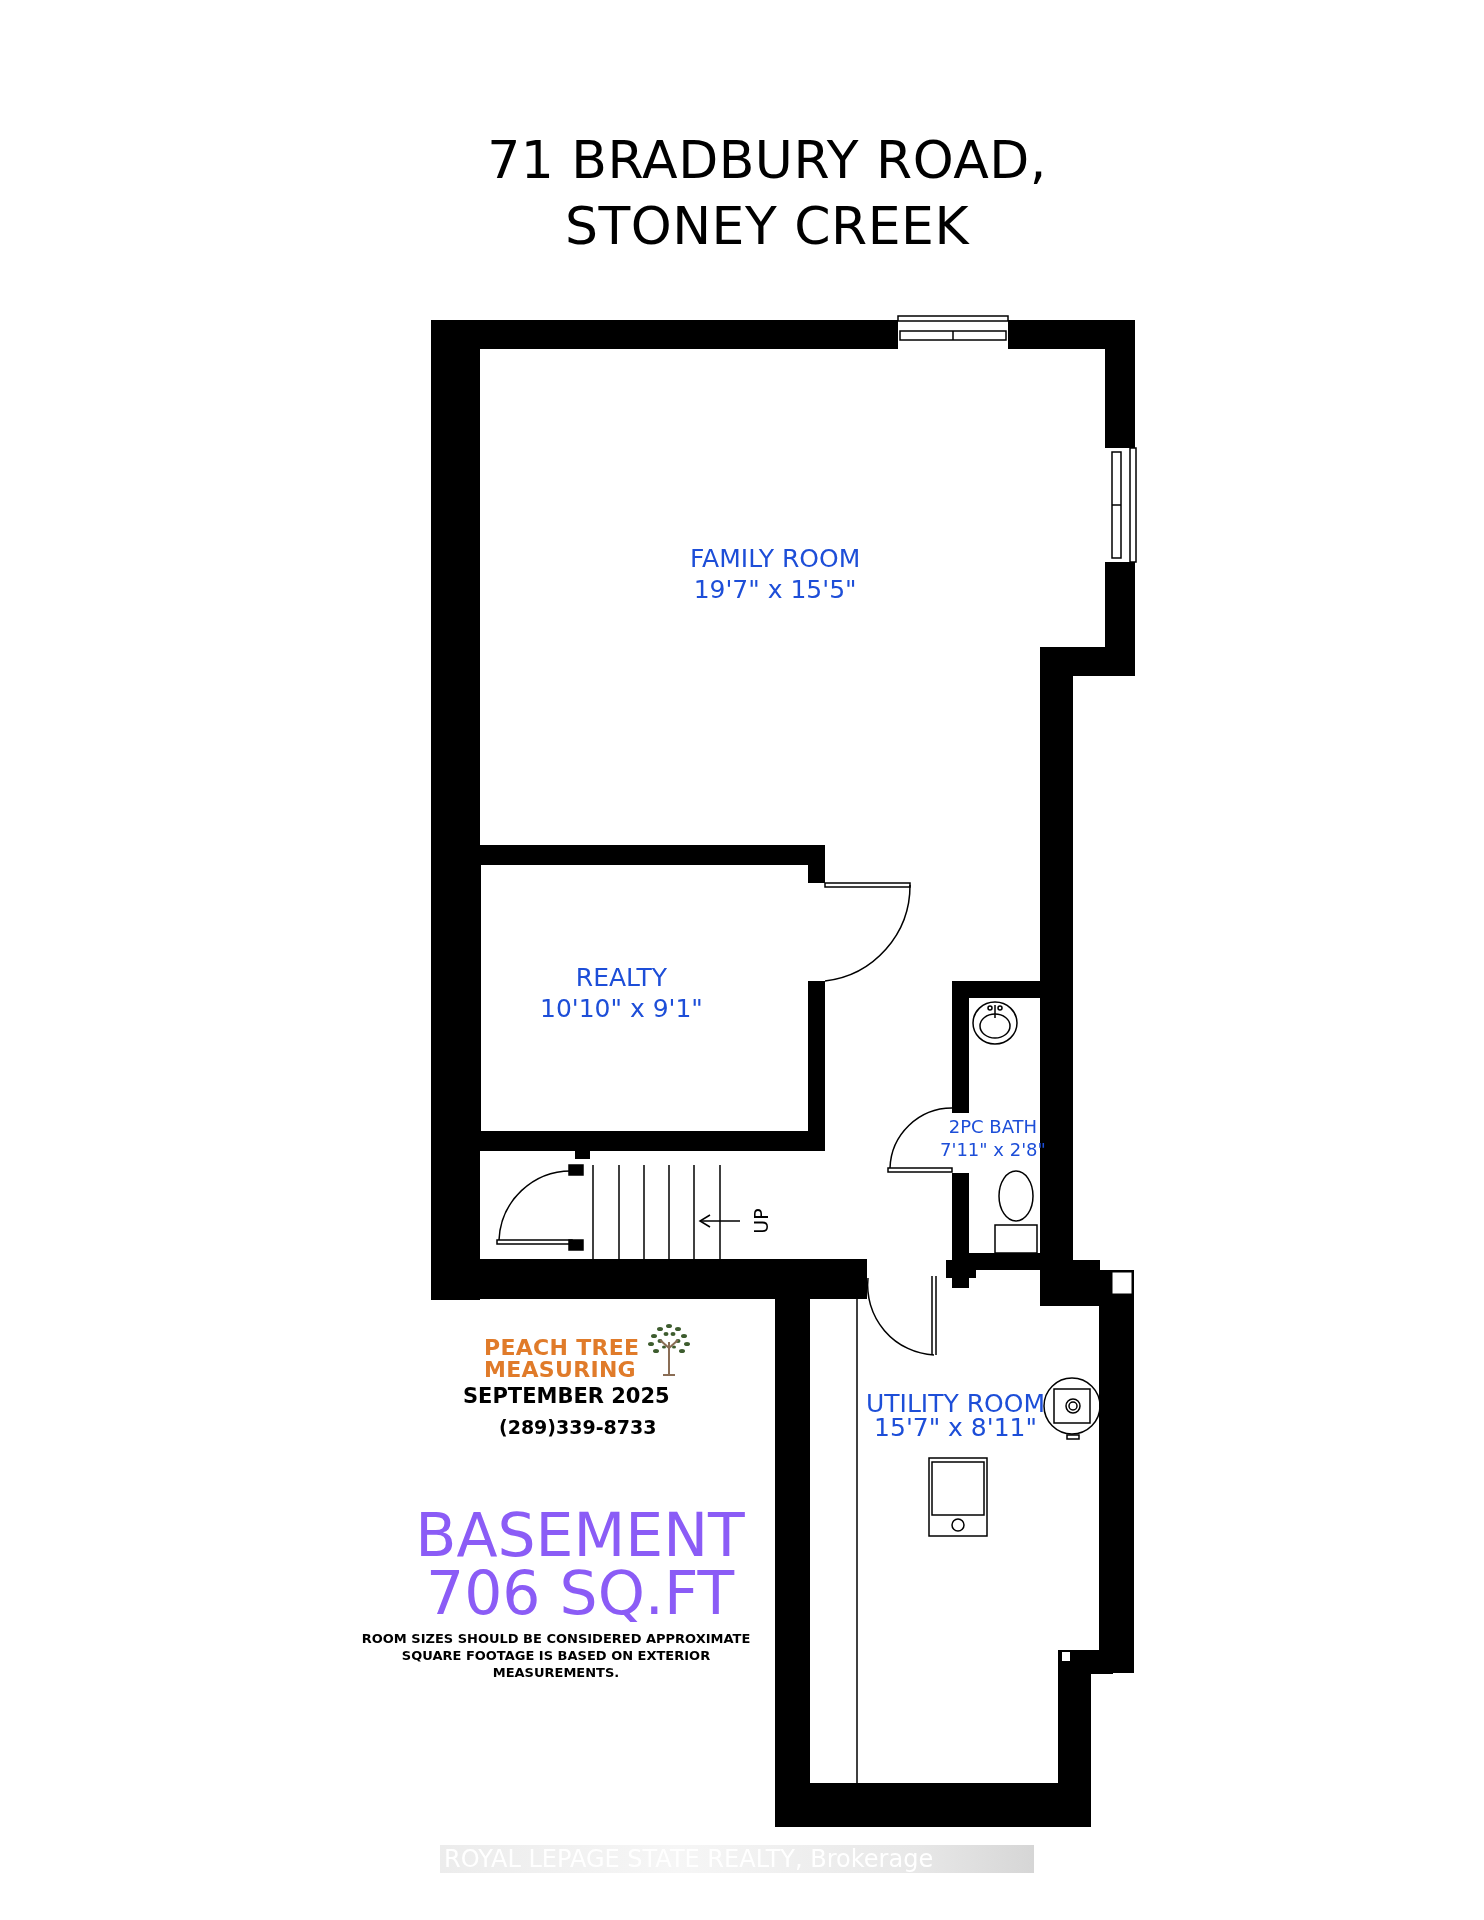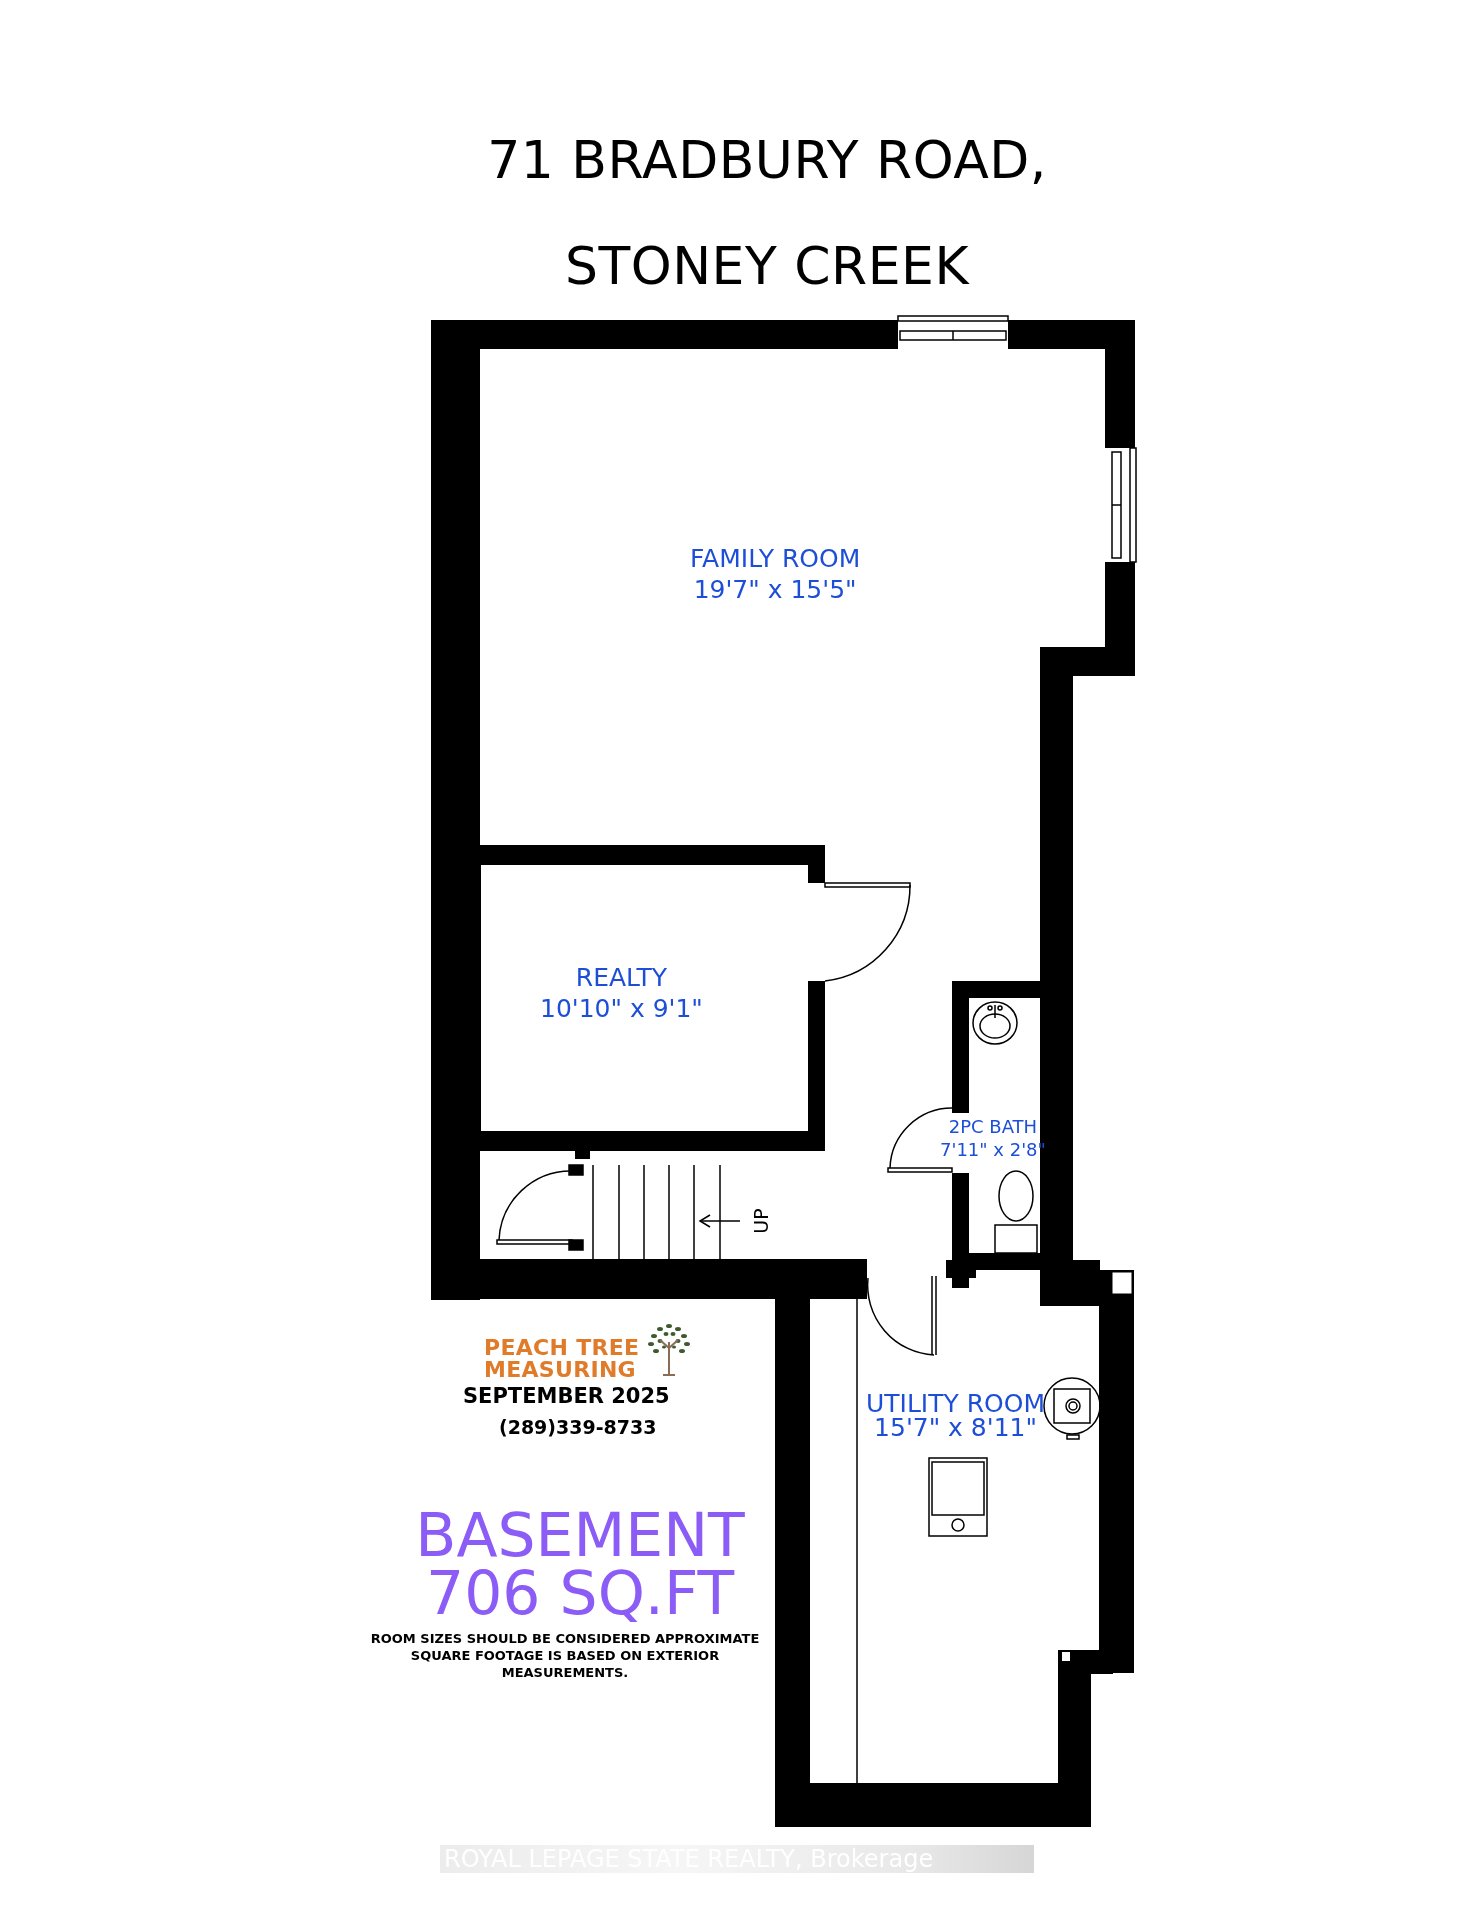--- a/index.html
+++ b/index.html
@@ -5,28 +5,28 @@
     html, body { margin: 0; padding: 0; background: #ffffff; }
     body { width: 1484px; height: 1920px; position: relative; overflow: hidden; font-family: "DejaVu Sans", sans-serif; }
     .abs { position: absolute; }
     .title-line { position: absolute; left: 0; width: 1484px; text-align: center; font-family: "DejaVu Sans", sans-serif; font-size: 52px; color: #000; letter-spacing: 0.5px; }
     .room-label { position: absolute; text-align: center; font-family: "DejaVu Sans", sans-serif; color: #1d4ed8; line-height: 1.25; white-space: nowrap; }
     .room-label .name, .room-label .dims { display: block; }
     .logo-name { position: absolute; font-family: "DejaVu Sans", sans-serif; font-weight: bold; color: #e07b2a; font-size: 22px; line-height: 23px; letter-spacing: 0.3px; }
     .date { position: absolute; font-family: "DejaVu Sans", sans-serif; font-weight: bold; font-size: 21px; color: #000; }
     .phone { position: absolute; font-family: "DejaVu Sans", sans-serif; font-weight: bold; font-size: 19px; color: #000; }
     .floor-name { position: absolute; left: 400px; width: 360px; text-align: center; font-family: "DejaVu Sans", sans-serif; font-size: 60px; color: #8b5cf6; }
-    .disclaimer { position: absolute; left: 335px; width: 460px; text-align: center; font-family: "DejaVu Sans", sans-serif; font-weight: bold; font-size: 13px; line-height: 17px; color: #000; }
+    .disclaimer { position: absolute; left: 326px; width: 460px; text-align: center; font-family: "DejaVu Sans", sans-serif; font-weight: bold; font-size: 13px; line-height: 17px; color: #000; }
     .watermark { position: absolute; left: 440px; top: 1845px; width: 590px; height: 28px; background: linear-gradient(90deg, #ececec, #f6f6f6 40%, #e8e8e8 80%, #d6d6d6); color: #ffffff; font-family: "DejaVu Sans", sans-serif; font-size: 24px; line-height: 28px; padding-left: 4px; white-space: nowrap; }
   </style>
 </head>
 <body>
 
 <div class="title-line" style="top:130px; padding-left:50px; box-sizing:border-box;">71 BRADBURY ROAD,</div>
-<div class="title-line" style="top:196px; padding-left:50px; box-sizing:border-box;margin-top:40px;">STONEY CREEK</div>
+<div class="title-line" style="top:196px; padding-left:50px; box-sizing:border-box;">STONEY CREEK</div>
 
 <svg class="abs" style="left:0; top:0;" width="1484" height="1920" viewBox="0 0 1484 1920" xmlns="http://www.w3.org/2000/svg">
   <g fill="#000">
 
     <rect x="431" y="320" width="49" height="980"></rect>
 
     <rect x="431" y="320" width="467" height="29"></rect>
     <rect x="1008" y="320" width="127" height="29"></rect>
 
     <rect x="1105" y="320" width="30" height="128"></rect>

